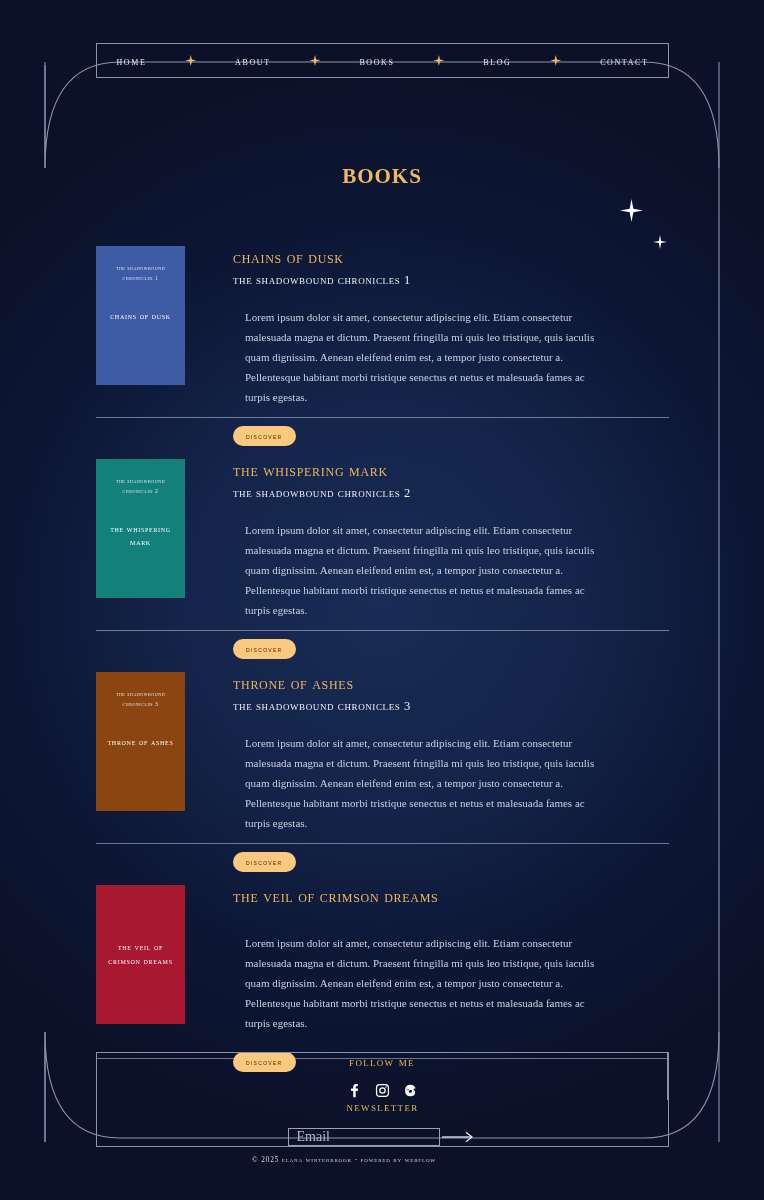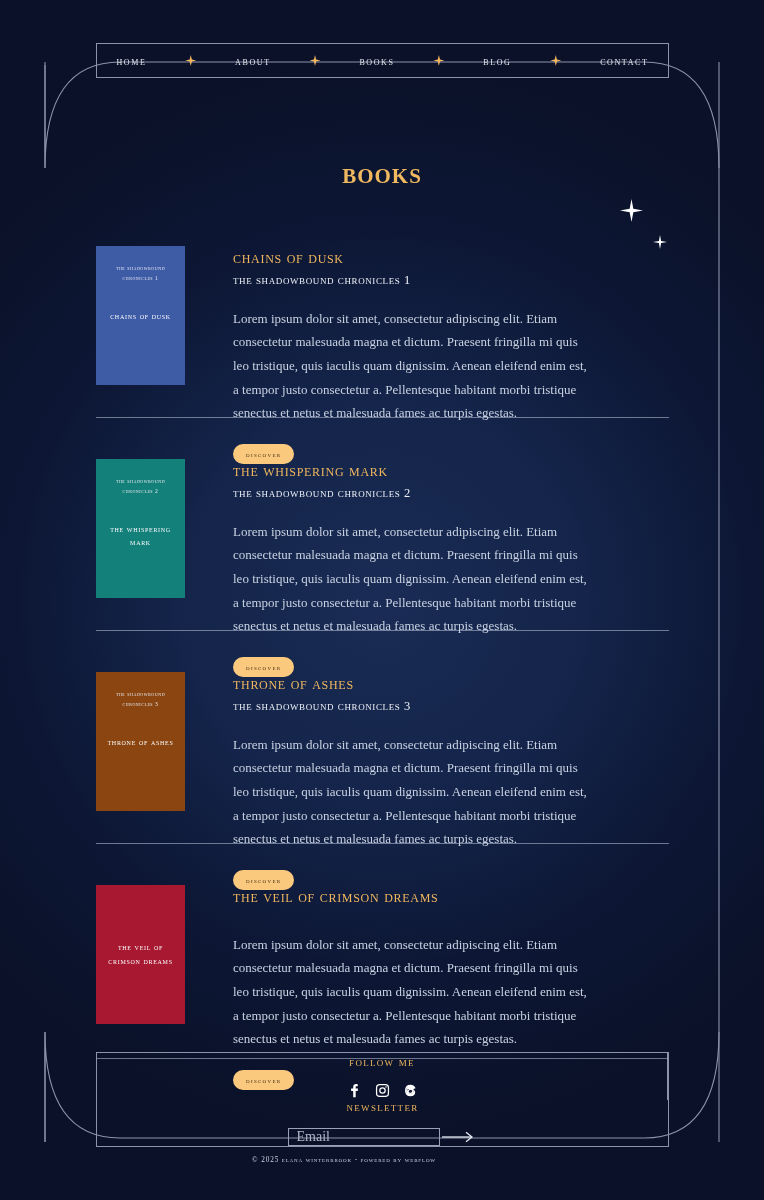--- a/index.html
+++ b/index.html
@@ -120,37 +120,38 @@
     margin-top:4px;
     color:#eef1f7;
     font-size:12.5px;
     letter-spacing:.6px;
     font-variant:small-caps;
     text-transform:lowercase;
   }
   .book-desc {
     margin-top:19px;
     color:#c9d2e2;
-    font-size:13px;
+    font-size:11px;
     line-height:1.82;
     max-width:362px;
+    margin-left:12px;
   }
   .discover-btn {
     display:inline-block;
     margin-top:19px;
     background:#fbc97e;
     color:#3d2a12;
     font-size:7.5px;
     letter-spacing:1.3px;
     padding:6px 13px 5px;
     border-radius:20px;
     border:none;
     font-variant:small-caps;
     text-transform:lowercase;
-    font-family:Liberation Serif, serif;
+    font-family:Liberation Sans, sans-serif;
     cursor:pointer;
     text-align:center;
   }
 
   .divider {
     height:1px;
     background:rgba(205,215,235,.5);
     margin:0;
   }
 

